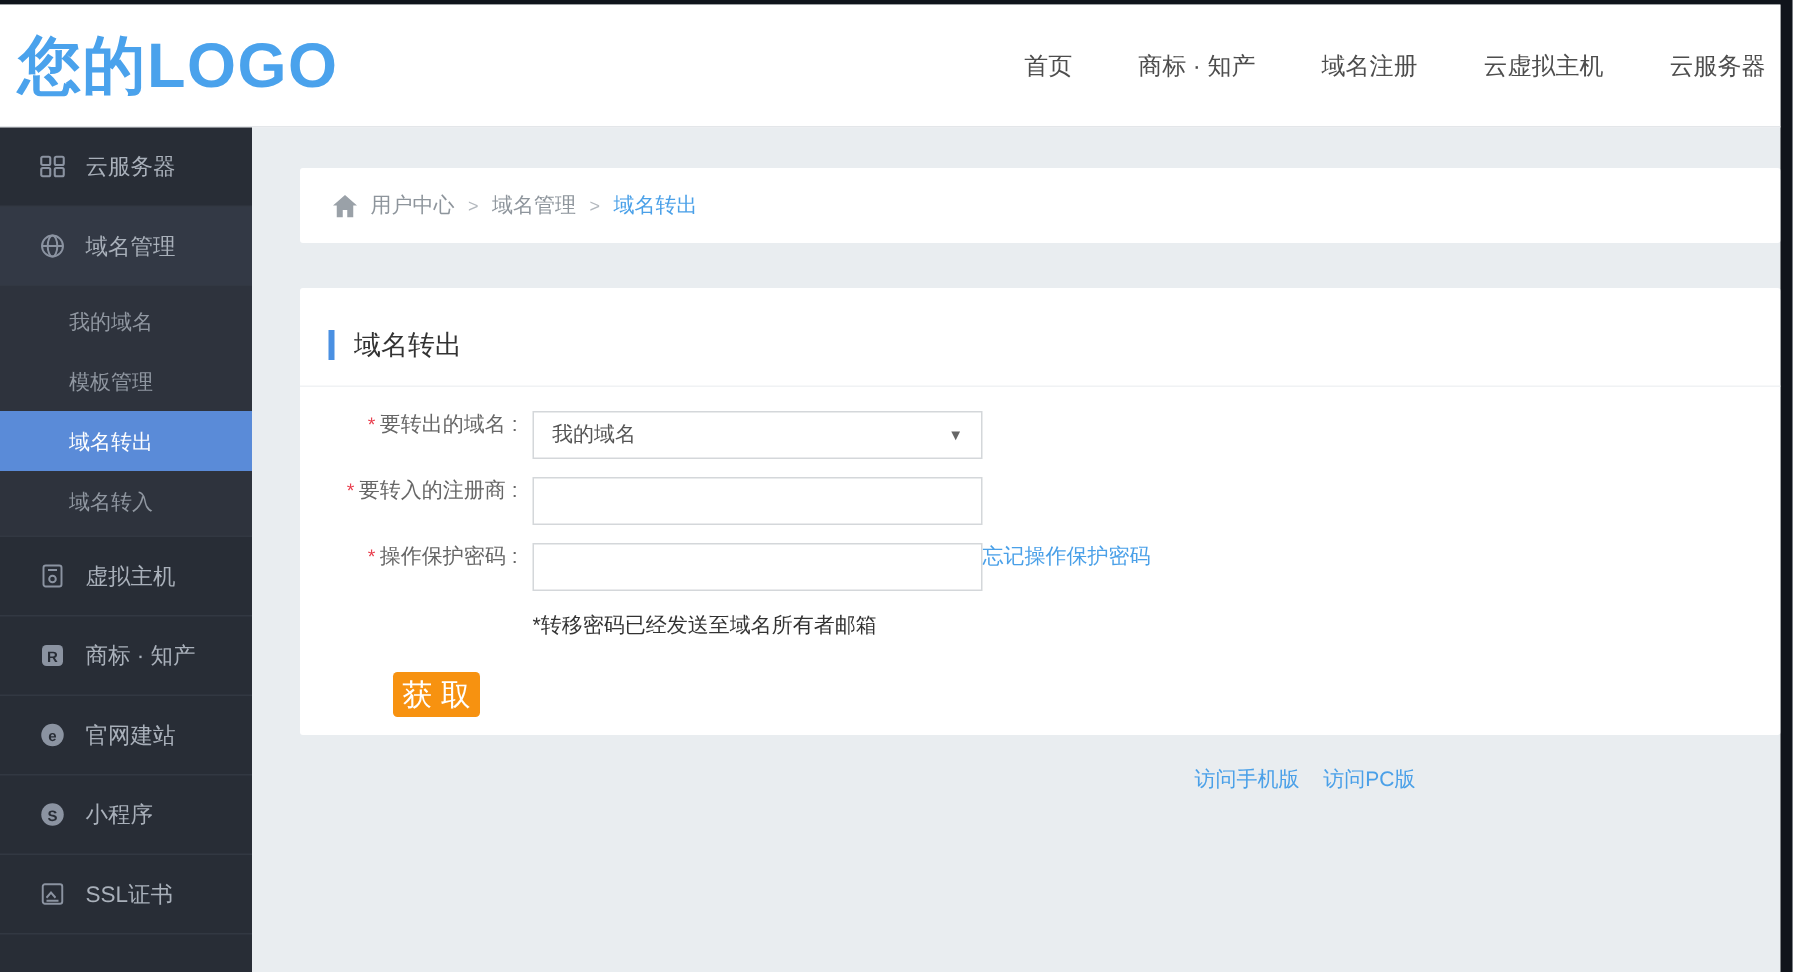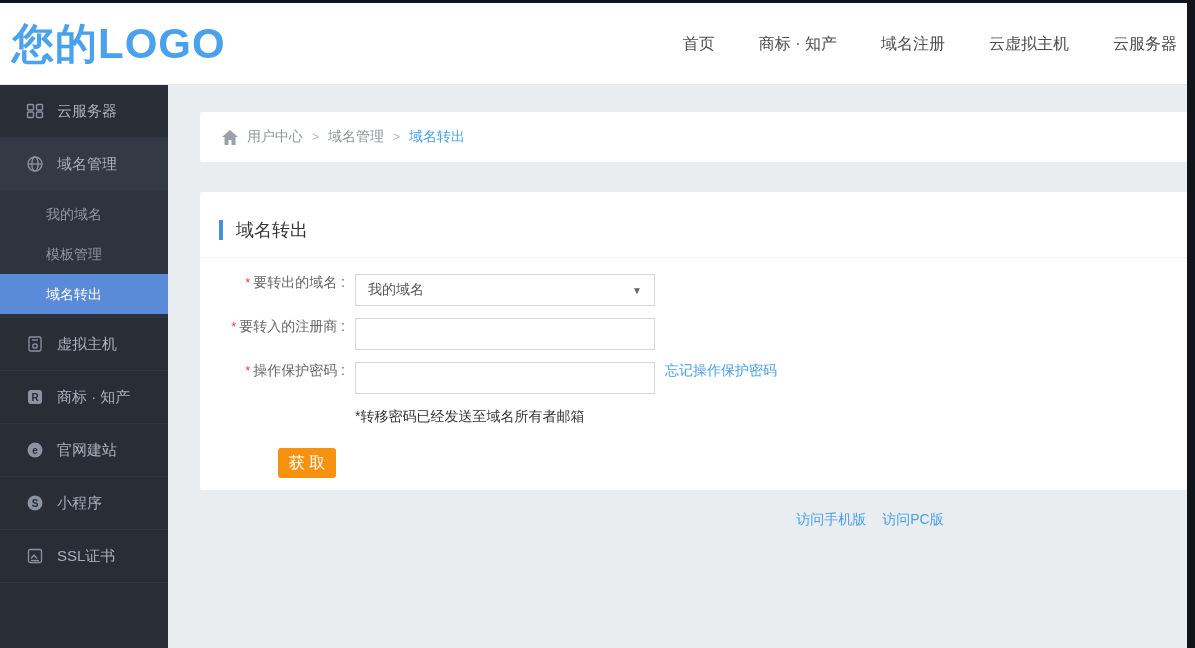--- a/index.html
+++ b/index.html
@@ -89,25 +89,25 @@
     width:300px; height:32px; border:1px solid #d4d7da; background:#ffffff;
     display:flex; align-items:center; justify-content:space-between;
     padding:0 12px; font-size:14px; color:#555555; cursor:pointer;
   }
   .select-arrow { font-size:10px; color:#666666; }
   .text-input {
     width:300px; height:32px; border:1px solid #d4d7da; background:#ffffff;
     padding:0 10px; font-size:14px; color:#333333; outline:none;
     font-family:"Liberation Sans","DejaVu Sans",sans-serif;
   }
-  .forgot-link { margin-left:10px; font-size:14px; color:#4aa0e8; cursor:pointer; }
+  .forgot-link { margin-left:0; font-size:14px; color:#4aa0e8; cursor:pointer; }
   .form-note { margin:14px 18px 0 155px; font-size:14px; color:#333333; }
   .submit-btn {
-    margin:22px 0 0 78px; width:58px; height:30px;
-    background:#f79210; color:#ffffff; font-size:16px;
+    margin:22px 0 0 62px; width:58px; height:30px;
+    background:#f79210; color:#ffffff; font-size:20px;
     border:none; border-radius:3px; cursor:pointer;
     font-family:"Liberation Sans","DejaVu Sans",sans-serif;
   }
   .footer {
     position:absolute; left:620px; top:508px; width:500px;
     text-align:center; font-size:14px; color:#4aa0e8;
   }
   .footer span { cursor:pointer; margin:0 6px; }
   .icon-glyph { font-size:10px; font-weight:bold; fill:#282d36;
     font-family:"Liberation Sans","DejaVu Sans",sans-serif; }
@@ -150,20 +150,21 @@
           <line x1="2" y1="9" x2="16" y2="9"></line>
         </svg>
       </span>
       <span>域名管理</span>
     </div>
 
     <div class="submenu">
       <div class="submenu-item">我的域名</div>
       <div class="submenu-item">模板管理</div>
       <div class="submenu-item active">域名转出</div>
+      <div class="submenu-item">域名转入</div>
     </div>
 
     <div class="side-item">
       <span class="icon">
         <svg viewBox="0 0 18 18" fill="none" stroke="currentColor" stroke-width="1.3">
           <rect x="3" y="2" width="12" height="14" rx="1.5"></rect>
           <line x1="6" y1="5" x2="12" y2="5"></line>
           <circle cx="9" cy="11" r="2.2"></circle>
         </svg>
       </span>

